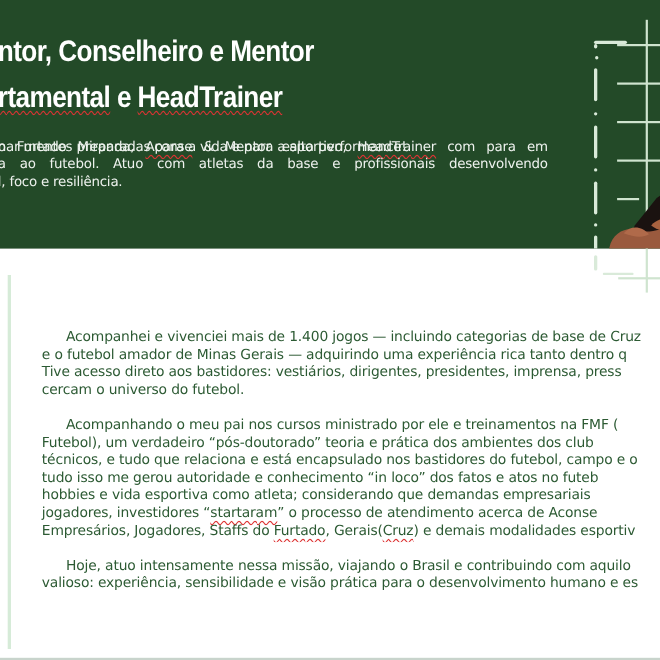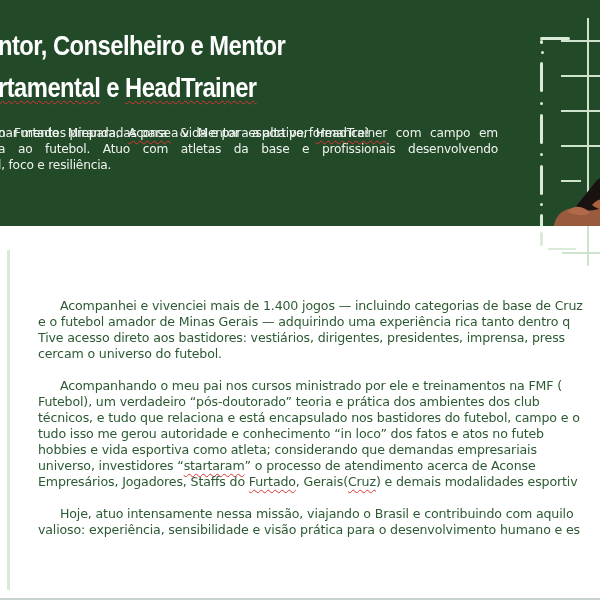--- a/index.html
+++ b/index.html
@@ -67,21 +67,21 @@
 </head>
 <body>
 
 <div class="header">
   <div class="title">
     <span class="line">ntor, Conselheiro e Mentor</span>
     <span class="line"><span class="spell">rtamental</span><span> e </span><span class="spell">HeadTrainer</span></span>
   </div>
 
   <div class="intro">
-    <span class="p" style="text-align-last: justify;"><span>o Furtado Miranda, </span><span class="spell">Aconse</span><span> &amp; Mentor esportivo, </span><span class="spell">HeadTrainer</span><span> com campo em</span></span>
+    <span class="p" style="text-align-last: justify;"><span>o Furtado Miranda, </span><span class="spell">Aconse</span><span> &amp; Mentor esportivo, </span><span class="spell">HeadTrainer</span><span> com para em</span></span>
     <span class="p" style="text-align-last: justify;">a ao futebol. Atuo com atletas da base e profissionais desenvolvendo</span>
     <span class="p lastline">l, foco e resiliência.</span>
   </div>
   <div class="intro tagline">nar mentes preparadas para a vida e para a alta performance!</div>
 
   <div class="grid-line" style="left:587px; top:18px; width:2px; height:220px;"></div>
   <div class="grid-line" style="left:561px; top:40px; width:40px; height:2px;"></div>
   <div class="grid-line" style="left:561px; top:75px; width:40px; height:2px;"></div>
   <div class="grid-line" style="left:561px; top:110px; width:40px; height:2px;"></div>
   <div class="grid-line" style="left:561px; top:145px; width:40px; height:2px;"></div>
@@ -120,20 +120,20 @@
     <span class="ln">e o futebol amador de Minas Gerais — adquirindo uma experiência rica tanto dentro q</span>
     <span class="ln">Tive acesso direto aos bastidores: vestiários, dirigentes, presidentes, imprensa, press</span>
     <span class="ln">cercam o universo do futebol.</span>
   </div>
   <div class="para">
     <span class="ln indent">Acompanhando o meu pai nos cursos ministrado por ele e treinamentos na FMF (</span>
     <span class="ln">Futebol), um verdadeiro “pós-doutorado” teoria e prática dos ambientes dos club</span>
     <span class="ln">técnicos, e tudo que relaciona e está encapsulado nos bastidores do futebol, campo e o</span>
     <span class="ln">tudo isso me gerou autoridade e conhecimento “in loco” dos fatos e atos no futeb</span>
     <span class="ln">hobbies e vida esportiva como atleta; considerando que demandas empresariais</span>
-    <span class="ln"><span>universo, investidores “</span><span class="spell">startaram</span><span>” o processo de atendimento acerca de Aconse</span></span>
+    <span class="ln"><span>jogadores, investidores “</span><span class="spell">startaram</span><span>” o processo de atendimento acerca de Aconse</span></span>
     <span class="ln"><span>Empresários, Jogadores, Staffs do </span><span class="spell">Furtado</span><span>, Gerais(</span><span class="spell">Cruz</span><span>) e demais modalidades esportiv</span></span>
   </div>
   <div class="para">
     <span class="ln indent">Hoje, atuo intensamente nessa missão, viajando o Brasil e contribuindo com aquilo</span>
     <span class="ln">valioso: experiência, sensibilidade e visão prática para o desenvolvimento humano e es</span>
   </div>
 </div>
 
 </body></html>

